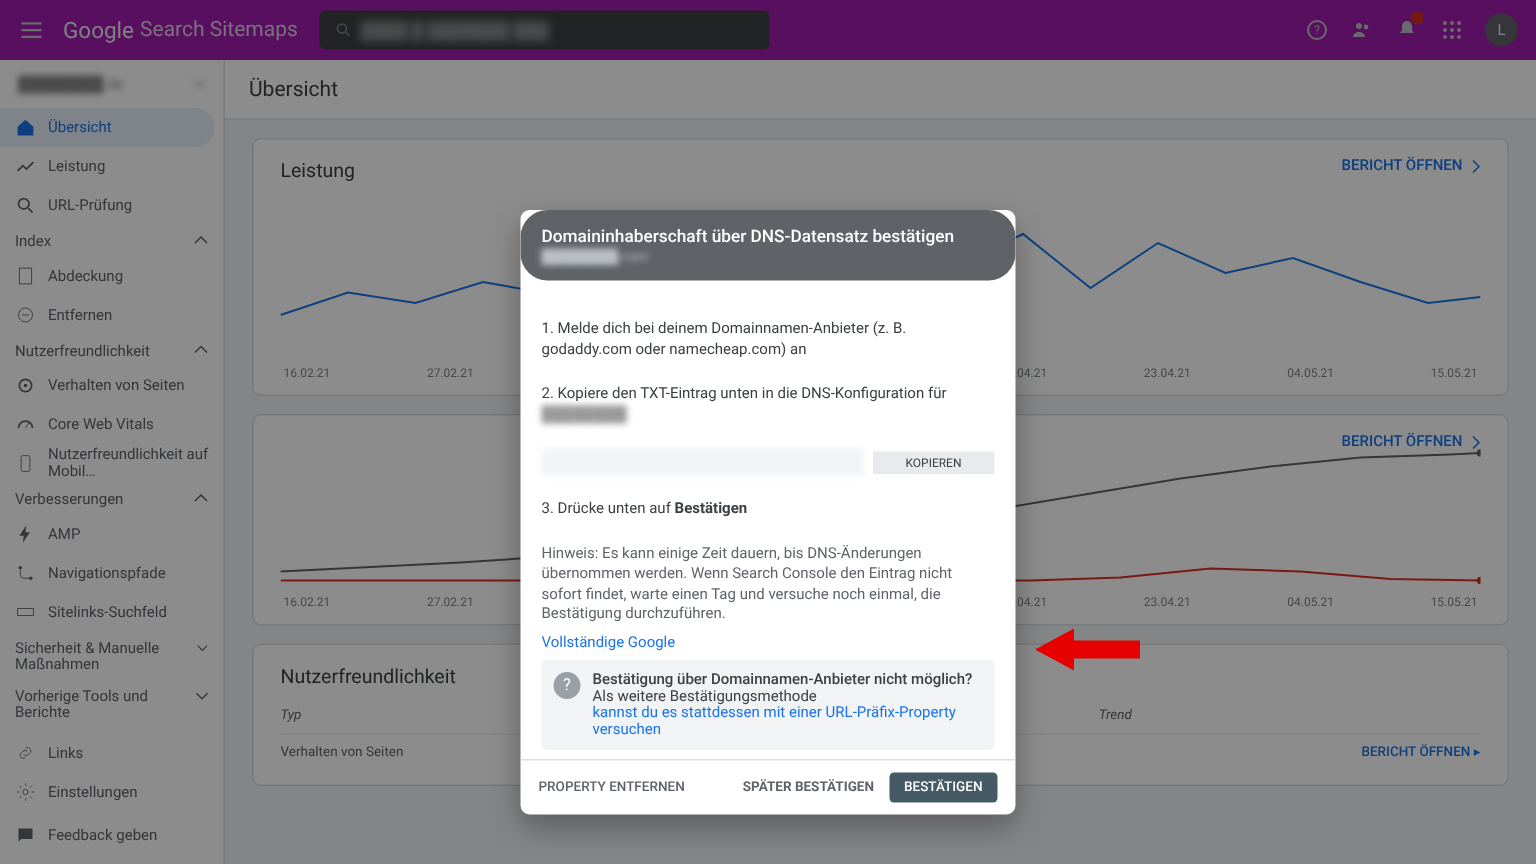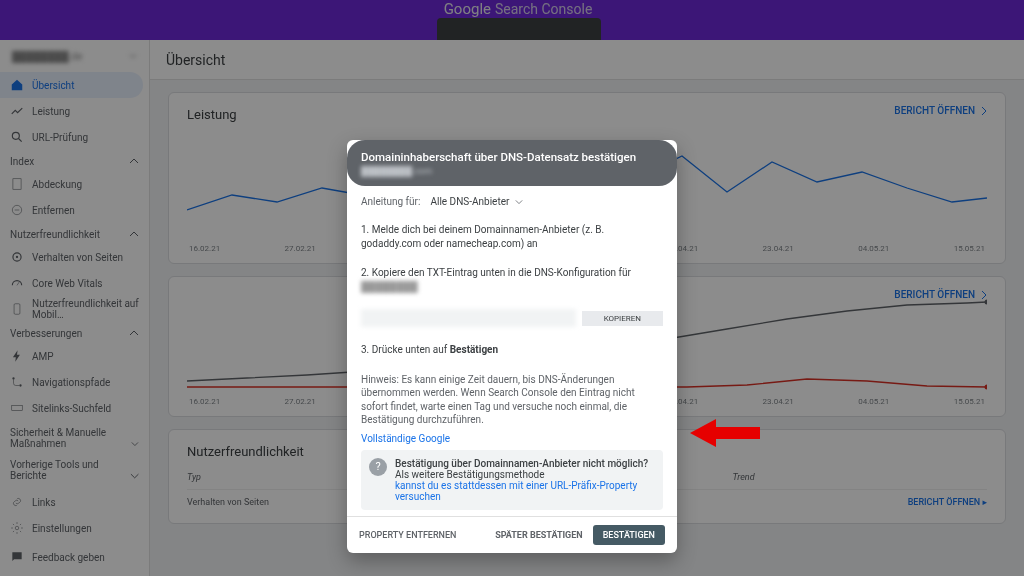--- a/index.html
+++ b/index.html
@@ -1,38 +1,38 @@
 <!DOCTYPE html>
 <html><head>
 <meta charset="utf-8">
 <style>
   * { box-sizing: border-box; margin: 0; padding: 0; font-family: Roboto, Arial, sans-serif; }
   body { width:1024px; height:576px; overflow:hidden; background:#fff; color:#3c4043; font-size:11px; position:relative; }
   .overlay { position:absolute; inset:0; background:rgba(0,0,0,0.45); z-index:20; }
 
   
-  .topbar { position:absolute; top:0; left:0; right:0; height:40px; background:#6d28d9; display:flex; align-items:center; padding:0 12px; color:#bdc1c6; z-index:10;flex-direction:column; }
+  .topbar { position:absolute; top:0; left:0; right:0; height:40px; background:#a21caf; display:flex; align-items:center; padding:0 12px; color:#bdc1c6; z-index:10; }
   .menu-icon { width:18px; height:18px; fill:#bdc1c6; }
   .logo { margin-left:12px; color:#e8eaed; display:flex; align-items:center; gap:4px; }
   .logo .g { font-size:15px; }
   .logo .sc { font-size:14px; font-weight:400; opacity:.85;}
   .searchbox { margin-left:14px; flex:0 0 300px; height:26px; background:#3c4043; border-radius:4px; display:flex; align-items:center; padding:0 10px; color:#80868b; }
   .top-right { margin-left:auto; display:flex; align-items:center; gap:14px; }
   .top-right .ic { width:16px; height:16px; fill:#bdc1c6; position:relative; }
   .notif-dot { position:absolute; top:-4px; right:-3px; width:8px; height:8px; background:#d93025; border-radius:3px; font-size:6px; color:#fff; text-align:center; line-height:8px;}
   .avatar { width:22px; height:22px; border-radius:50%; background:#5f6368; color:#e8eaed; font-size:10px; display:flex; align-items:center; justify-content:center; }
 
   
   .sidebar { position:absolute; top:40px; left:0; bottom:0; width:150px; background:#fff; border-right:1px solid #e0e0e0; overflow:hidden; z-index:10; }
   .prop-sel { height:32px; display:flex; align-items:center; padding:0 12px; color:#3c4043; filter:blur(2px);}
   .prop-sel span { flex:1; font-size:10px; color:#888;}
   .nav-item { height:26px; display:flex; align-items:center; padding:0 10px; color:#5f6368; font-size:10px; gap:8px; }
   .nav-item.active { background:#e8f0fe; color:#1a73e8; border-top-right-radius:13px; border-bottom-right-radius:13px; margin-right:6px;}
   .nav-item .ico { width:14px; height:14px; fill:currentColor; flex:0 0 14px;}
-  .nav-group { padding:6px 10px 4px 10px; color:#5f6368; font-size:10px; display:flex; align-items:flex-end; justify-content:space-between; }
+  .nav-group { padding:6px 10px 4px 10px; color:#5f6368; font-size:10px; display:flex; align-items:flex-start; justify-content:space-between; }
   .nav-group .chev { width:10px; height:10px; fill:#5f6368;}
 
   
   .main { position:absolute; top:40px; left:150px; right:0; bottom:0; background:#f1f3f4; overflow:hidden; z-index:10; }
   .main-header { height:40px; display:flex; align-items:center; padding:0 16px; color:#3c4043; font-size:14px; border-bottom:1px solid #e0e0e0; background:#fff;}
   .cards { padding:12px 18px; display:flex; flex-direction:column; gap:12px; }
   .card { background:#fff; border:1px solid #dadce0; border-radius:6px; padding:14px 18px 10px 18px; position:relative;}
   .card h3 { font-size:13px; font-weight:400; color:#3c4043; }
   .card .open-report { position:absolute; top:12px; right:16px; color:#1a73e8; font-size:10px; font-weight:500; display:flex; align-items:center; gap:4px;}
   .card .open-report svg{width:10px;height:10px;fill:#1a73e8;}
@@ -76,21 +76,21 @@
 </style>
 </head>
 <body>
 
 <div class="topbar">
   <svg class="menu-icon" viewBox="0 0 24 24">
       <path d="M3 6h18M3 12h18M3 18h18" stroke="#bdc1c6" stroke-width="2"></path>
     </svg>
   <div class="logo">
     <span class="g">Google</span>
-    <span class="sc">Search Console</span>
+    <span class="sc">Search Sitemaps</span>
   </div>
   <div class="searchbox">
     <svg width="12" height="12" viewBox="0 0 24 24">
         <circle cx="10" cy="10" r="6" stroke="#80868b" stroke-width="2" fill="none"></circle>
         <path d="M15 15l5 5" stroke="#80868b" stroke-width="2"></path>
       </svg>
     <span style="margin-left:6px;filter:blur(3px);color:#888;">████ █ ███████ ███</span>
   </div>
   <div class="top-right">
     <svg class="ic" viewBox="0 0 24 24">
@@ -341,29 +341,20 @@
 </div>
 
 <div class="overlay"></div>
 
 <div class="modal">
   <div class="mhdr">
     <h2>Domaininhaberschaft über DNS-Datensatz bestätigen</h2>
     <span class="dom">████████.com</span>
   </div>
   <div class="mbody">
-    <div class="sel-row">
-      <span class="lbl">Anleitung für:</span>
-      <span class="sel">
-          <span>Alle DNS-Anbieter</span>
-          <svg viewBox="0 0 10 10">
-            <path d="M1 3l4 4 4-4" stroke="#5f6368" fill="none"></path>
-          </svg>
-        </span>
-    </div>
     <div class="step">1. Melde dich bei deinem Domainnamen-Anbieter (z. B. godaddy.com oder namecheap.com) an</div>
     <div class="step"><span>2. Kopiere den TXT-Eintrag unten in die DNS-Konfiguration für </span><span class="blur">████████</span></div>
     <div class="copy-row">
       <div class="txt"></div>
       <div class="btn">KOPIEREN</div>
     </div>
     <div class="step"><span>3. Drücke unten auf </span><strong>Bestätigen</strong></div>
     <div class="hint">Hinweis: Es kann einige Zeit dauern, bis DNS-Änderungen übernommen werden. Wenn Search Console den Eintrag nicht sofort findet, warte einen Tag und versuche noch einmal, die Bestätigung durchzuführen.</div>
     <div class="link">Vollständige Google</div>
     <div class="alt-box">

